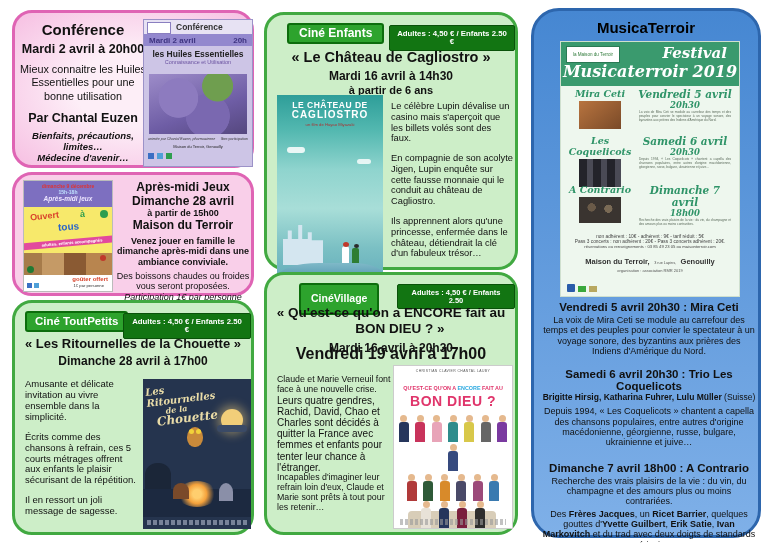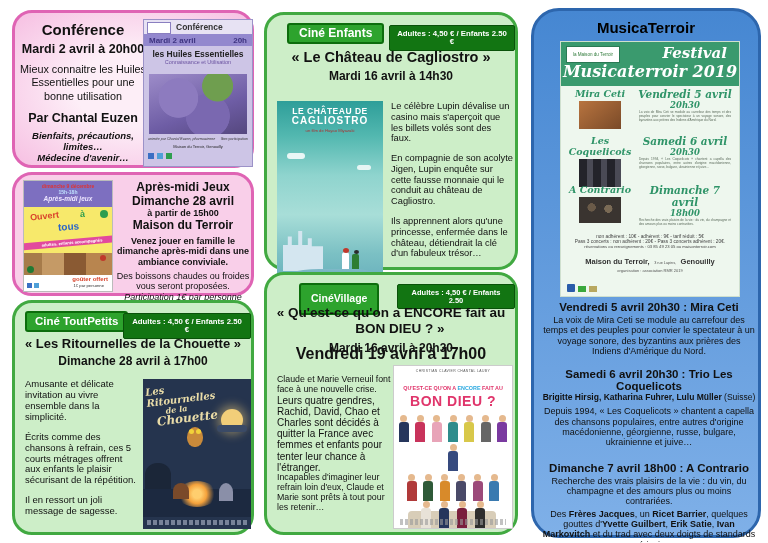--- a/index.html
+++ b/index.html
@@ -137,22 +137,23 @@
     <span style="position:absolute;right:18px;bottom:28px;width:14px;height:18px;border-radius:50% 50% 0 0;background:#8a8fa8;"></span>
     <div style="position:absolute;left:4px;bottom:4px;width:100px;height:5px;background:repeating-linear-gradient(90deg,#9aa4b8 0 4px,transparent 4px 6px);opacity:.7;"></div>
   </div>
 </div>
 
 <div class="panel greenp" style="left:264px;top:12px;width:254px;height:258px;">
   <div class="badge" style="left:20px;top:8px;padding:2px 10px;font-size:12px;">Ciné Enfants</div>
   <div class="price" style="left:122px;top:10px;padding:4px 5px;font-size:7.8px;">Adultes : 4,50 € / Enfants 2.50 €</div>
   <div class="abs c b" style="left:0;top:34px;width:100%;font-size:14.5px;">« Le Château de Cagliostro »</div>
   <div class="abs c b" style="left:0;top:54px;width:100%;font-size:12px;">Mardi 16 avril à 14h30</div>
-
-  <div class="abs" style="left:10px;top:86px;width:106px;height:196px;overflow:hidden;background:
+  <div class="abs c b" style="left:0;top:69px;width:100%;font-size:11px;">à partir de 6 ans</div>
+
+  <div class="abs" style="left:10px;top:80px;width:106px;height:196px;overflow:hidden;background:
         linear-gradient(180deg,#2e9e99 0%,#53b8b0 18%,#8fd4ce 38%,#a8ded8 58%,#7bc0c4 78%,#5fa8b8 100%);">
     <div class="c b" style="margin-top:6px;color:#fff;line-height:1.05;">
       <div style="font-size:8.5px;letter-spacing:.5px;">LE CHÂTEAU DE</div>
       <div style="font-size:10px;letter-spacing:1px;">CAGLIOSTRO</div>
     </div>
     <div class="c" style="font-size:4.2px;color:#a33;margin-top:2px;">un film de Hayao Miyazaki</div>
     <span style="position:absolute;left:10px;top:52px;width:18px;height:6px;border-radius:4px;background:rgba(255,255,255,.85);"></span>
     <span style="position:absolute;right:12px;top:64px;width:14px;height:5px;border-radius:4px;background:rgba(255,255,255,.8);"></span>
     <div style="position:absolute;left:6px;bottom:26px;width:40px;height:40px;background:#d4e6f0;
          clip-path:polygon(0 100%,0 35%,12% 35%,12% 14%,22% 14%,22% 35%,38% 35%,38% 0,48% 0,48% 35%,62% 35%,62% 18%,72% 18%,72% 38%,100% 38%,100% 100%);"></div>

